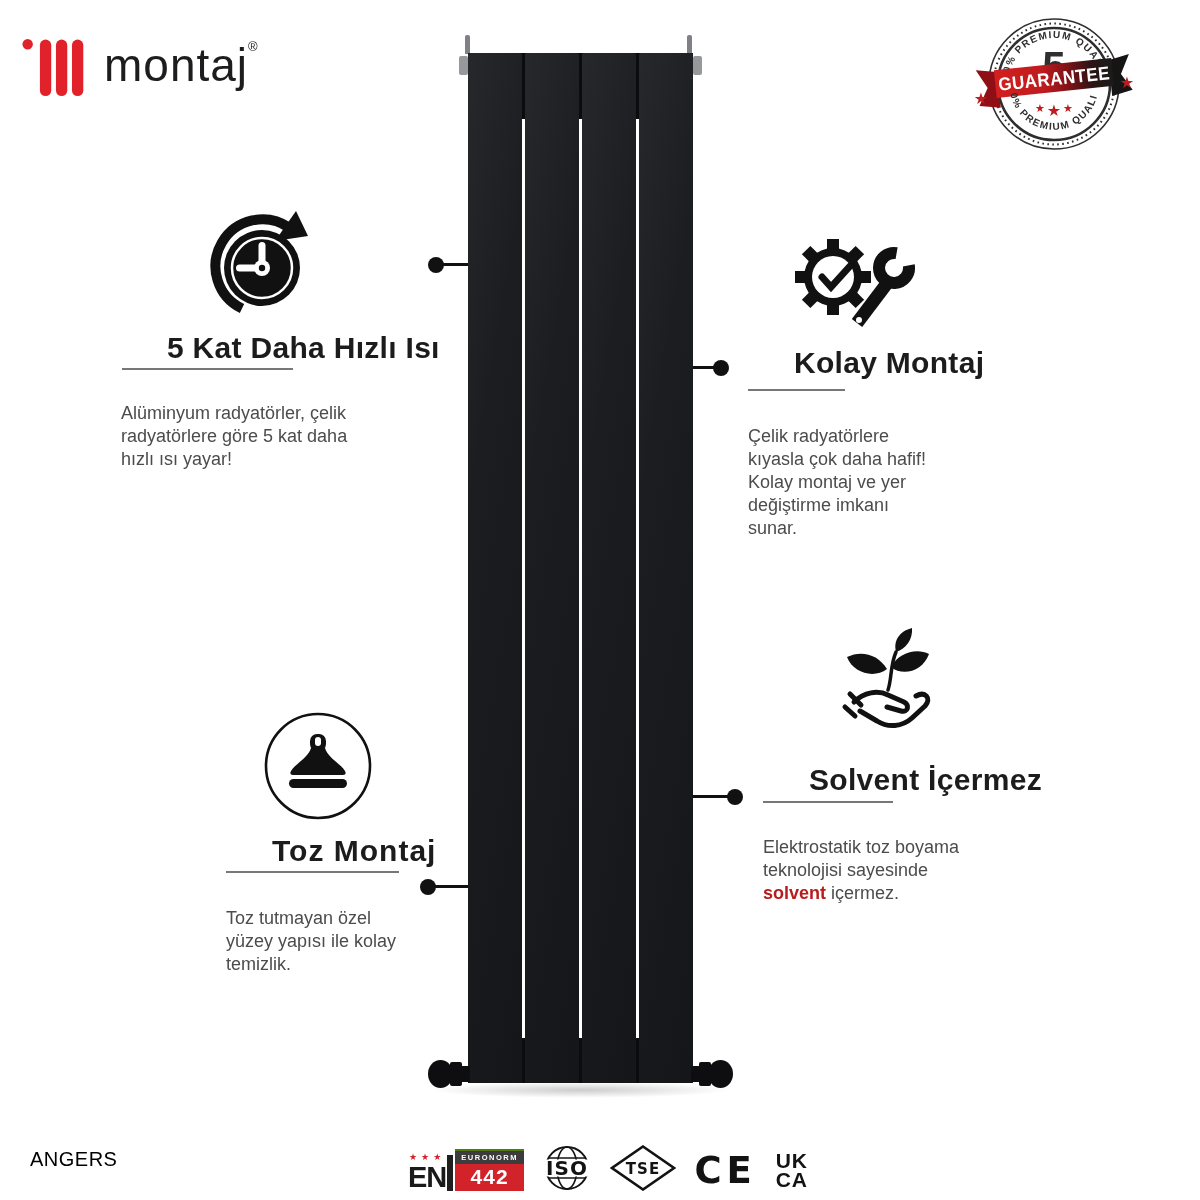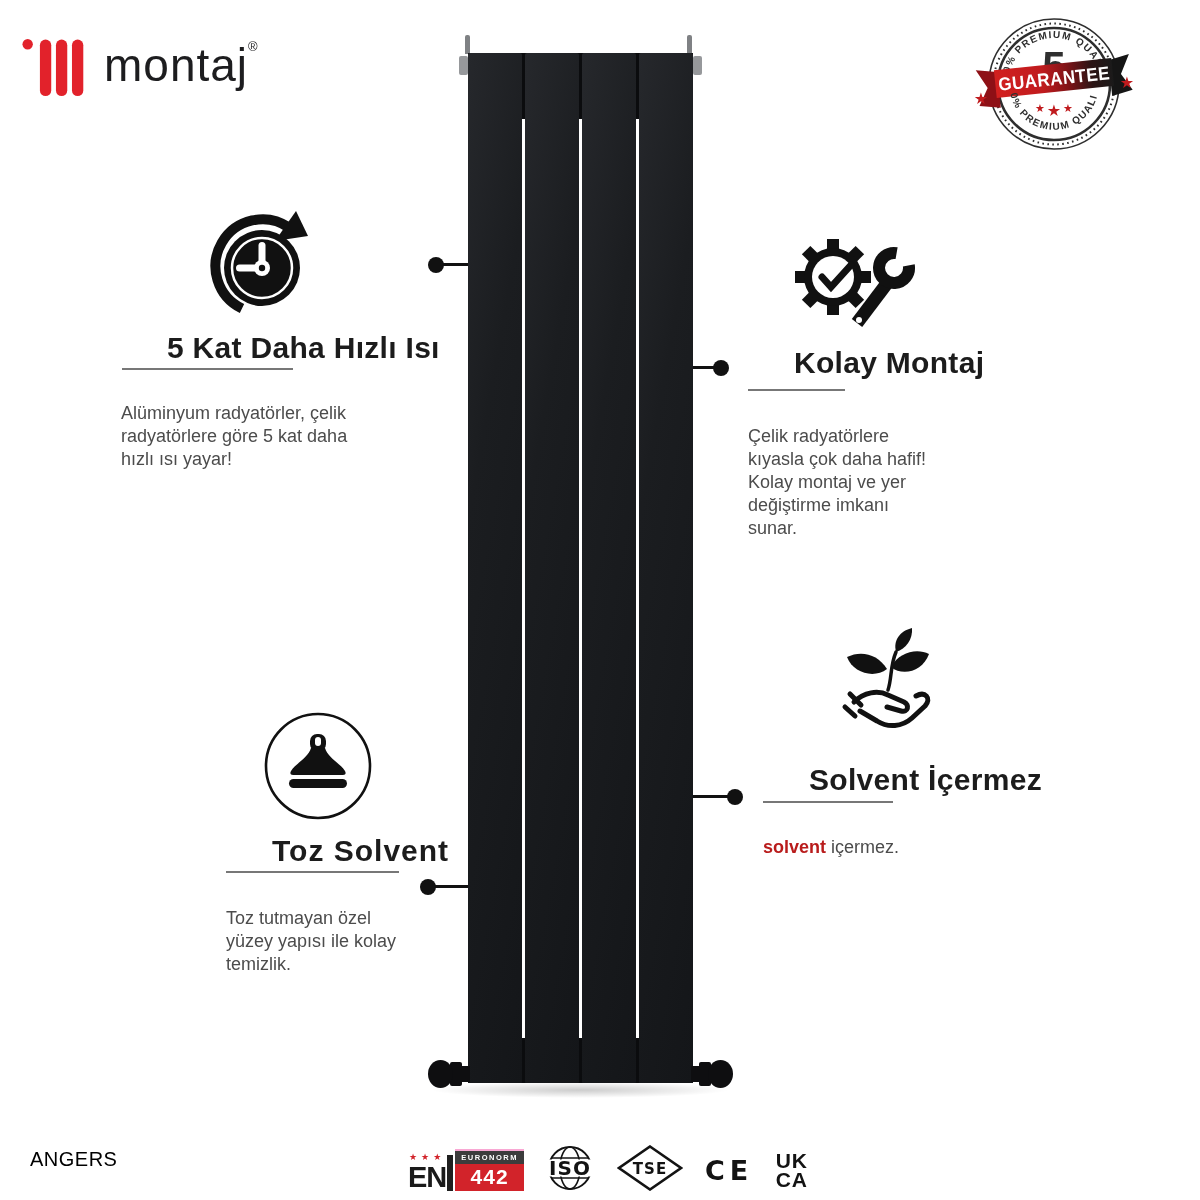--- a/index.html
+++ b/index.html
@@ -42,21 +42,21 @@
   
   .model-name{left:30px;top:1148px;font-size:20px;color:#000000;letter-spacing:.5px;font-weight:400;}
   .certs{left:408px;top:1142px;width:400px;height:56px;display:flex;align-items:center;justify-content:space-between;}
 
   .cert-en442{display:flex;align-items:flex-end;}
   .en-left{display:flex;flex-direction:column;align-items:center;}
   .en-stars{font-size:9px;color:#d2232a;letter-spacing:4px;line-height:10px;margin-bottom:1px;}
   .en-text{font-size:29px;font-weight:bold;color:#1a1a1a;line-height:28px;letter-spacing:-1px;}
   .en-bar{width:6px;height:36px;background:#1f1f1f;margin:0 2px 0 1px;}
   .en-right{display:flex;flex-direction:column;}
-  .euronorm-label{background:#3c3c3c;color:#fff;font-size:7.5px;font-weight:bold;letter-spacing:1.5px;padding:2px 6px 2px 6px;border-top:2px solid #f9a8d4;}
+  .euronorm-label{background:#3c3c3c;color:#fff;font-size:7.5px;font-weight:bold;letter-spacing:1.5px;padding:2px 6px 2px 6px;border-top:2px solid #4d7c0f;}
   .en-number{background:#d2232a;color:#fff;font-size:21px;font-weight:bold;text-align:center;letter-spacing:1px;padding:1px 6px 2px 6px;}
 
   .cert-ukca{font-size:21px;font-weight:bold;color:#131313;line-height:.92;letter-spacing:1px;text-align:left;}
   .ce-wrap svg text, .tse-wrap svg text, .iso-wrap svg text{font-family:"DejaVu Sans","Liberation Sans",sans-serif;}
 </style>
 </head>
 <body>
 
 <div class="abs brand">
   <svg width="66" height="70" viewBox="0 0 70 70">
@@ -193,42 +193,44 @@
 </div>
 
 <div>
   <svg class="abs" style="left:262px;top:710px;" width="112" height="112" viewBox="0 0 112 112">
     <circle cx="56" cy="56" r="52" fill="#fff" stroke="#111" stroke-width="2.6"></circle>
     <rect x="48" y="24" width="16" height="17" rx="7" fill="#111"></rect>
     <rect x="53" y="27" width="6" height="9" rx="3" fill="#fff"></rect>
     <path d="M 49 38 C 46 48 34 53 29 61 Q 27 65 31 65 L 81 65 Q 85 65 83 61 C 78 53 66 48 63 38 Z" fill="#111"></path>
     <rect x="27" y="69" width="58" height="9" rx="4.5" fill="#111"></rect>
   </svg>
-  <div class="abs feature-title" style="left:225px;top:834px;letter-spacing:1px;">Toz Solvent</div>
+  <div class="abs feature-title" style="left:225px;top:834px;letter-spacing:1px;">Toz Montaj</div>
   <div class="abs title-underline" style="left:226px;top:871px;width:173px;"></div>
   <div class="abs feature-body" style="left:226px;top:888px;width:250px;">Toz tutmayan özel
 yüzey yapısı ile kolay
 temizlik.</div>
 </div>
 
 <div>
   <svg class="abs" style="left:830px;top:626px;" width="112" height="118" viewBox="0 0 112 118">
     <path d="M 58 64 C 62 52 60 40 66 26" fill="none" stroke="#111" stroke-width="3.5" stroke-linecap="round"></path>
     <path d="M 66 26 C 63 14 70 5 82 2 C 83 13 76 23 66 26 Z" fill="#111"></path>
     <path d="M 57 43 C 48 28 31 24 17 31 C 23 47 44 53 57 43 Z" fill="#111"></path>
     <path d="M 61 41 C 69 26 87 22 99 28 C 93 45 73 51 61 41 Z" fill="#111"></path>
     <g fill="none" stroke="#111" stroke-width="5" stroke-linecap="round" stroke-linejoin="round">
       <path d="M 24 76 C 34 66 48 64 58 69 L 74 76 C 80 79 78 87 71 85 L 57 81"></path>
       <path d="M 86 70 C 95 65 102 72 95 80 L 82 92 C 72 101 58 102 47 95 L 30 85"></path>
       <path d="M 20 68 L 31 79 M 15 81 L 25 90"></path>
     </g>
   </svg>
   <div class="abs feature-title" style="left:762px;top:763px;">Solvent İçermez</div>
   <div class="abs title-underline" style="left:763px;top:801px;width:130px;"></div>
-  <div class="abs feature-body" style="left:763px;top:817px;width:300px;"><b>solvent</b><span> içermez.</span></div>
+  <div class="abs feature-body" style="left:763px;top:817px;width:300px;"><span>Elektrostatik toz boyama
+teknolojisi sayesinde
+</span><b>solvent</b><span> içermez.</span></div>
 </div>
 
 <div class="abs model-name">ANGERS</div>
 
 <div class="abs certs">
 
   <div class="cert-en442">
     <div class="en-left">
       <div class="en-stars">★★★</div>
       <div class="en-text">EN</div>
@@ -252,21 +254,21 @@
   </div>
 
   <div class="tse-wrap">
     <svg width="66" height="46" viewBox="0 0 66 46">
       <polygon points="33,1.5 64,23 33,44.5 2,23" fill="none" stroke="#131313" stroke-width="2.6"></polygon>
       <text x="33" y="28.5" text-anchor="middle" font-size="15" font-weight="bold" fill="#131313" letter-spacing="1">TSE</text>
     </svg>
   </div>
 
   <div class="ce-wrap">
-    <div style="font-family:'DejaVu Sans','Liberation Sans',sans-serif;font-size:27px;font-weight:bold;color:#131313;letter-spacing:5px;">CE</div>
+    <div style="font-family:'DejaVu Sans','Liberation Sans',sans-serif;font-size:37px;font-weight:bold;color:#131313;letter-spacing:5px;">CE</div>
   </div>
 
   <div class="cert-ukca">
     <div>UK</div>
     <div>CA</div>
   </div>
 
 </div>
 
 </body></html>

